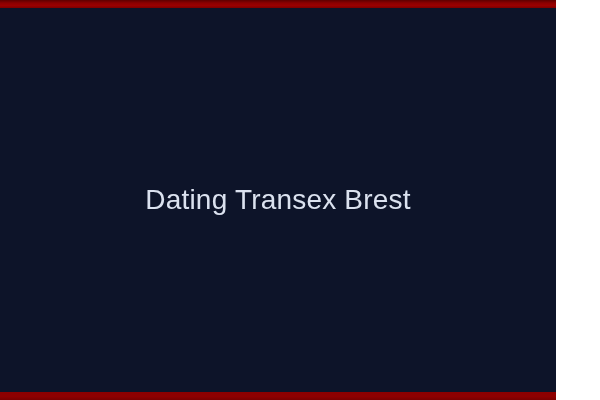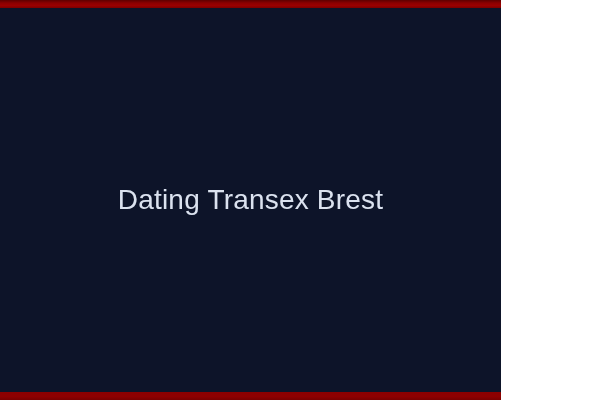--- a/index.html
+++ b/index.html
@@ -4,21 +4,21 @@
 <title>Placeholder Banner</title>
 <style>
   html, body {
     margin: 0;
     padding: 0;
     background: #ffffff;
   }
 
   .banner {
     position: relative;
-    width: 501px;
+    width: 556px;
     height: 400px;
     overflow: hidden;
     background-color: #0d1429;
     font-family: "Liberation Sans", sans-serif;
     box-sizing: border-box;
     -webkit-font-smoothing: antialiased;
   }
 
   
   .banner-canvas {

